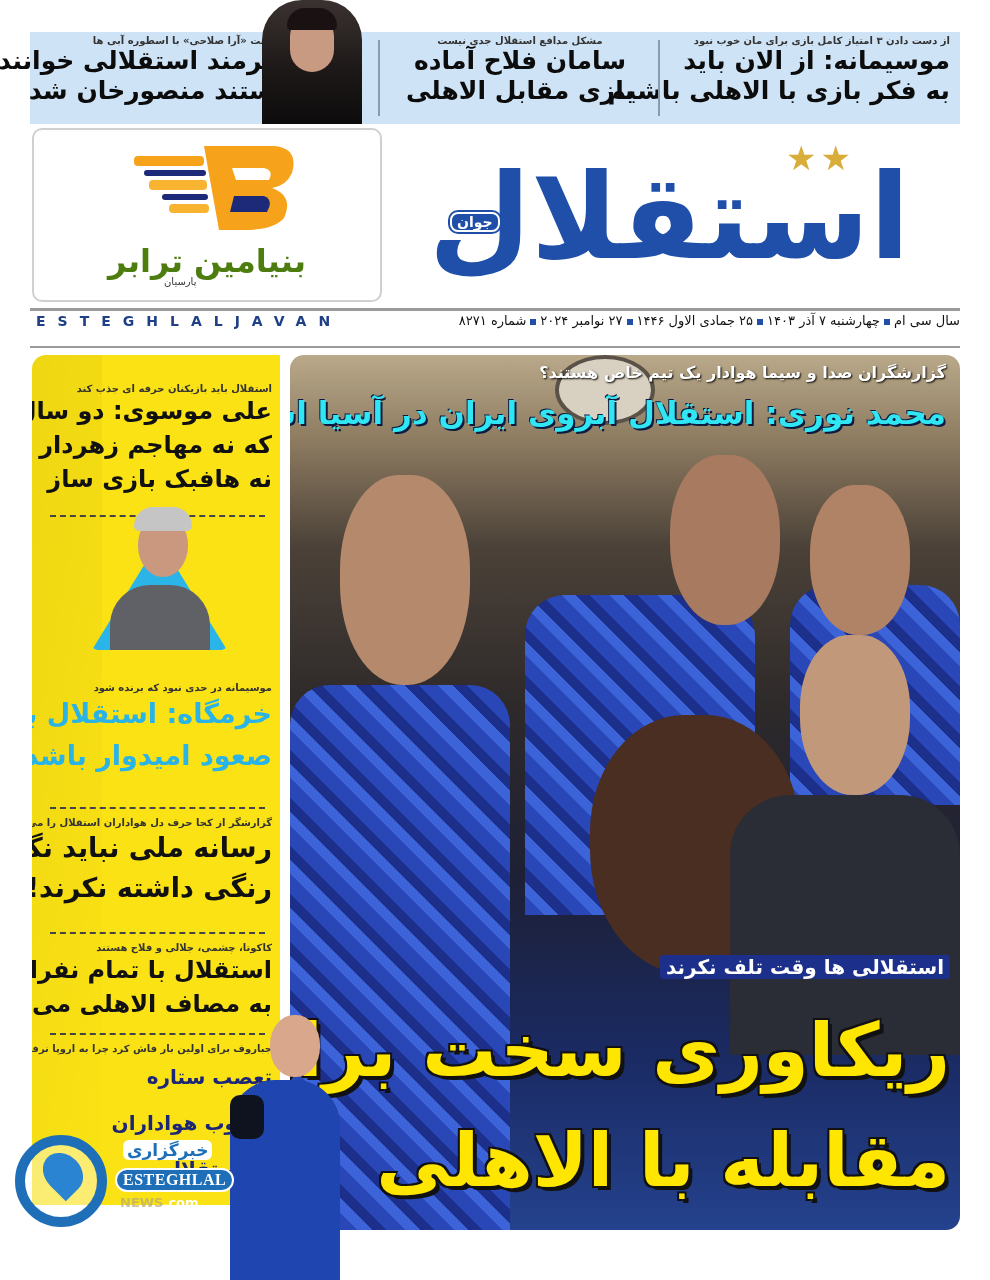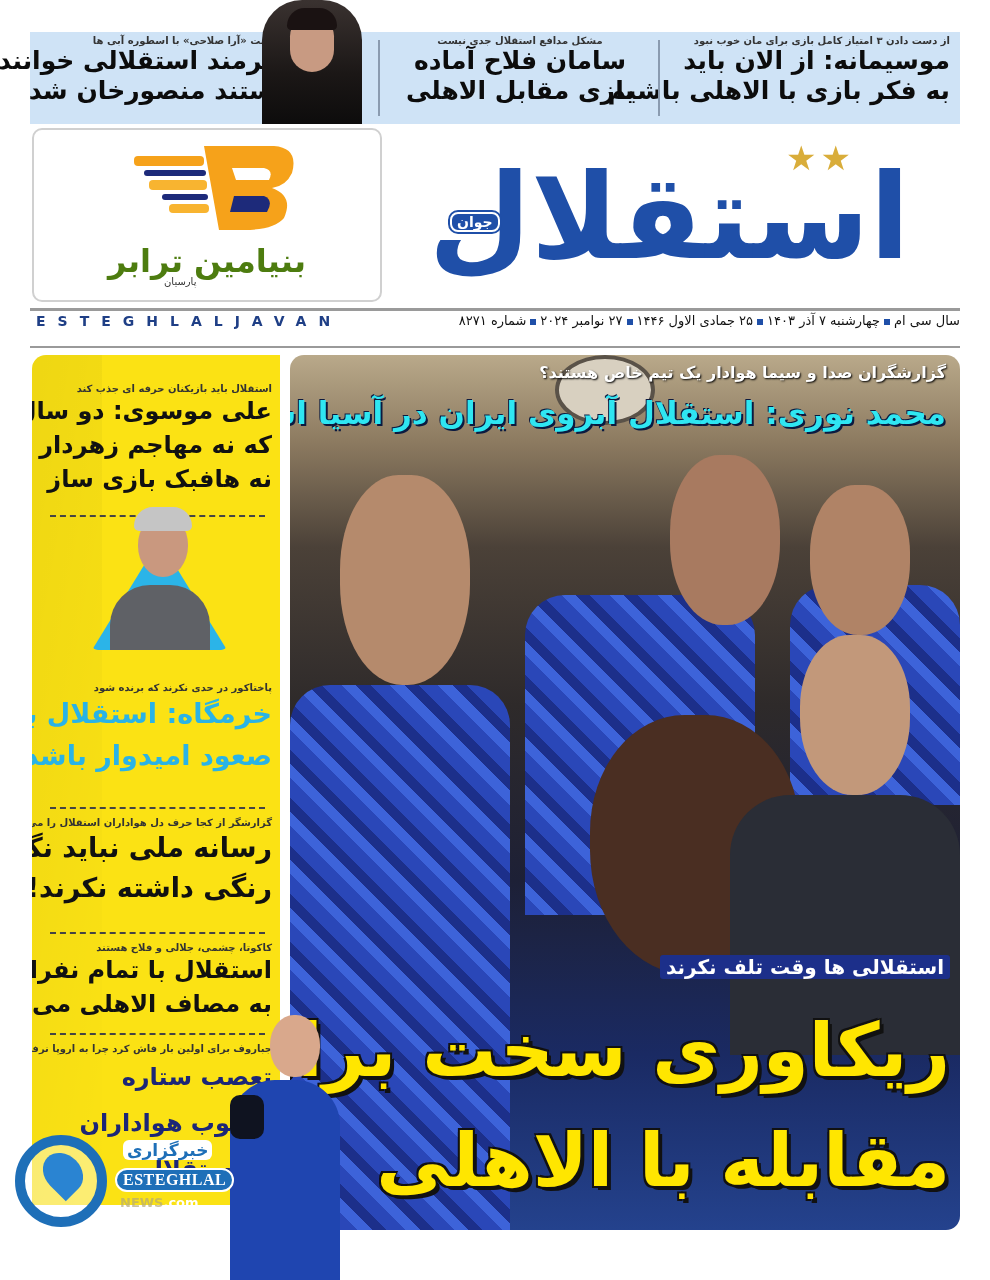--- a/index.html
+++ b/index.html
@@ -50,21 +50,21 @@
   .main-lead-kicker { position: absolute; top: 600px; right: 10px; font-size: 20px; font-weight: bold; color: #fff; background: #1c2f8a; padding: 0 6px; border-radius: 3px; white-space: nowrap; }
   .main-headline { position: absolute; top: 640px; right: 10px; width: 640px; text-align: right; font-size: 74px; font-weight: 900; line-height: 110px; color: #ffe600; text-shadow: 4px 4px 0 #111, -2px -2px 0 #111, 2px -2px 0 #111, -2px 2px 0 #111; white-space: nowrap; }
 
   
   .sidebar { position: absolute; top: 355px; left: 32px; width: 248px; height: 850px; background: #fbe214; border-radius: 14px 0 0 0; overflow: hidden; padding-left: 44px; }
   .sidebar .shade { position: absolute; top: 0; left: 0; width: 70px; height: 100%; background: linear-gradient(100deg, rgba(0,0,0,0.05), rgba(0,0,0,0)); }
   .sb-story { position: absolute; right: 8px; width: 232px; text-align: right; }
   .sb-kicker { font-size: 10px; font-weight: bold; color: #333; white-space: nowrap; }
   .sb-head { font-size: 24px; font-weight: 900; line-height: 34px; color: #111; white-space: nowrap; letter-spacing: -0.5px; }
   .sb-head.blue { color: #2ab3e6; font-size: 27px; line-height: 42px; }
-  .sb-head.navy { color: #1c2677; font-size: 24px; line-height: 46px; }
+  .sb-head.navy { color: #1c2677; font-size: 20px; line-height: 46px; }
   .sb-dash { position: absolute; left: 18px; width: 215px; height: 0; border-top: 2px dashed #444; }
   .coach-photo { position: absolute; top: 150px; left: 60px; width: 135px; height: 145px; }
   .coach-tri { position: absolute; left: 0; bottom: 0; width: 135px; height: 110px; background: #2bb4e8; clip-path: polygon(50% 0, 100% 100%, 0 100%); border-radius: 6px; }
   .coach-body { position: absolute; left: 18px; bottom: 0; width: 100px; height: 65px; background: #5f6166; border-radius: 40px 40px 0 0; }
   .coach-head { position: absolute; left: 46px; top: 10px; width: 50px; height: 62px; background: #c9987f; border-radius: 48% 48% 50% 50%; }
   .coach-hair { position: absolute; left: 42px; top: 2px; width: 58px; height: 24px; background: #c5c5c5; border-radius: 30px 30px 8px 8px; }
 
   
   .thumb-player { position: absolute; top: 1005px; left: 230px; width: 110px; height: 275px; }
   .thumb-player .tp-body { position: absolute; bottom: 0; left: 0; width: 110px; height: 200px; background: #1f45b0; border-radius: 45px 45px 0 0; }
@@ -168,21 +168,21 @@
   <div class="sb-dash" style="top:160px"></div>
 
   <div class="coach-photo">
     <div class="coach-tri"></div>
     <div class="coach-body"></div>
     <div class="coach-head"></div>
     <div class="coach-hair"></div>
   </div>
 
   <div class="sb-story" style="top:327px">
-    <div class="sb-kicker">پاختاکور در حدی نکرند که برنده شود</div>
+    <div class="sb-kicker">موسیمانه در حدی نبود که برنده شود</div>
     <div class="sb-head blue">خرمگاه: استقلال به</div>
     <div class="sb-head blue">صعود امیدوار باشد</div>
   </div>
   <div class="sb-dash" style="top:452px"></div>
 
   <div class="sb-story" style="top:462px">
     <div class="sb-kicker">گزارشگر از کجا حرف دل هواداران استقلال را می دانست؟</div>
     <div class="sb-head" style="font-size:27px;line-height:40px">رسانه ملی نباید نگاه</div>
     <div class="sb-head" style="font-size:27px;line-height:40px">رنگی داشته نکرند!</div>
   </div>

